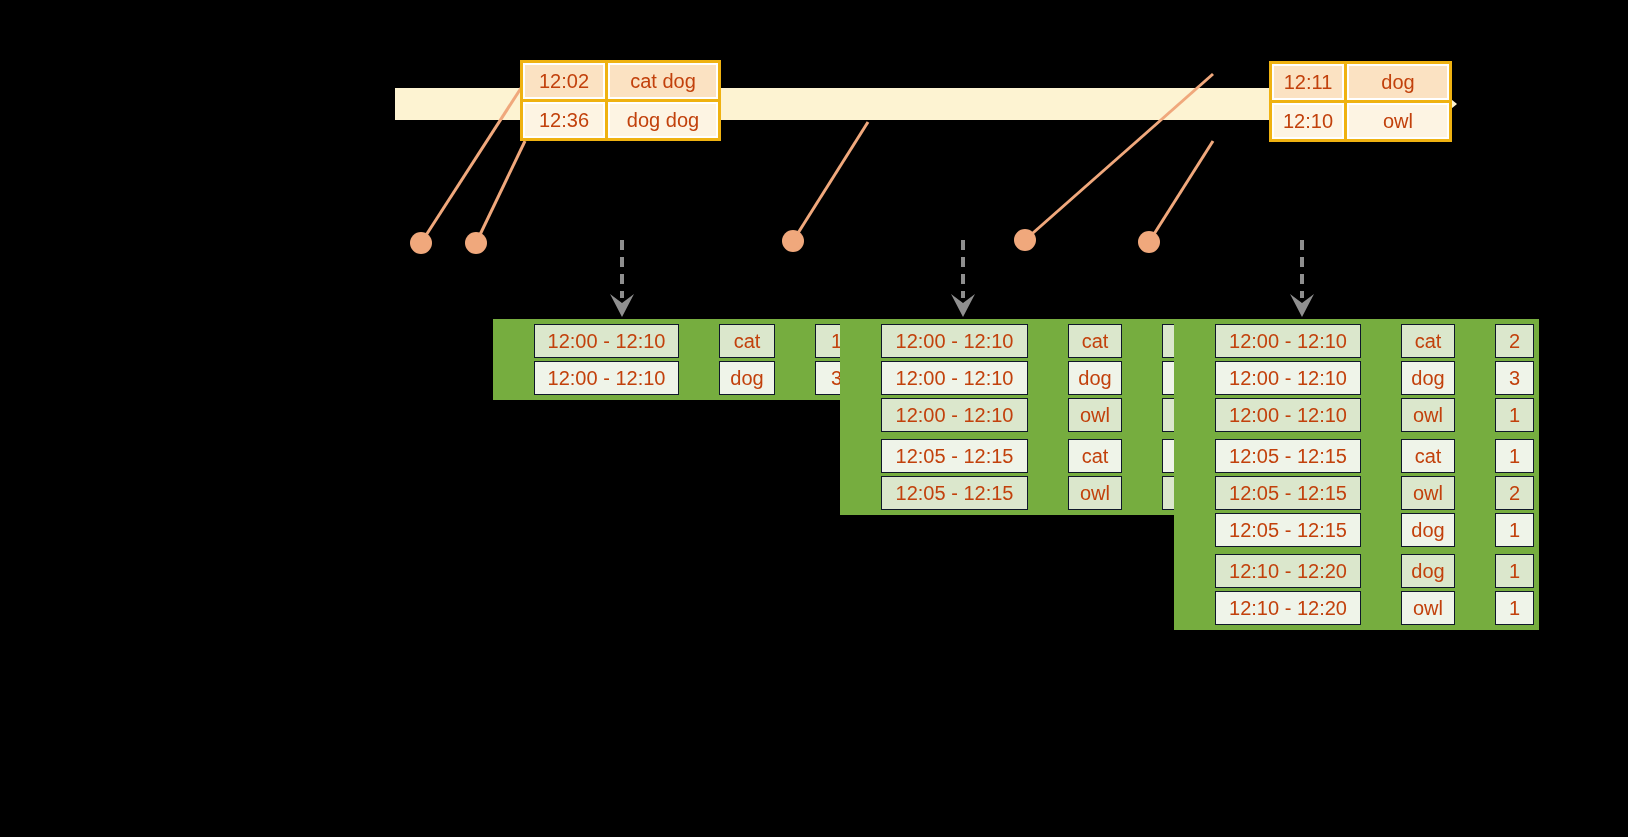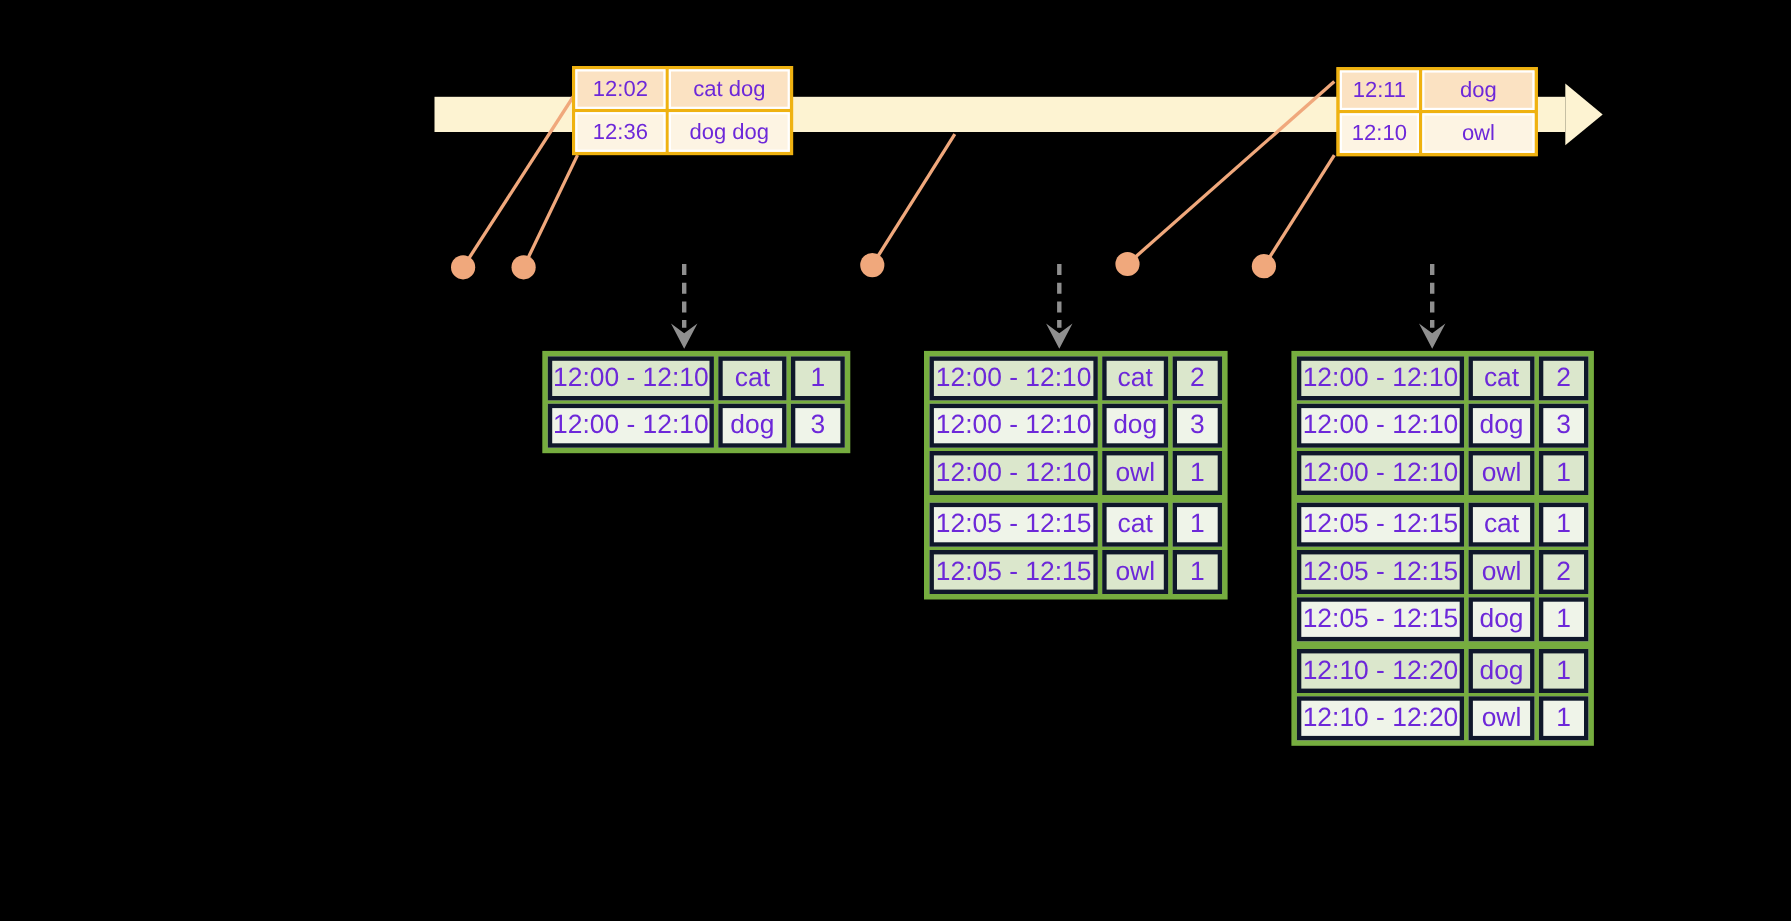--- a/index.html
+++ b/index.html
@@ -1,43 +1,43 @@
 <!DOCTYPE html>
 <html><head>
 <meta charset="utf-8">
 <style>
   html,body{margin:0;padding:0;background:#000;}
   #canvas{position:relative;width:1628px;height:837px;background:#000;overflow:hidden;
-          font-family:"Liberation Sans",sans-serif;color:#6d28d9;}
+          font-family:"Liberation Sans",sans-serif;color:#c2410c;}
 
   
   .tl-band{position:absolute;left:395px;top:88px;width:1028px;height:32px;background:#fdf3d2;}
   .tl-head{position:absolute;left:1423px;top:76px;width:0;height:0;
            border-left:34px solid #fdf3d2;border-top:28px solid transparent;border-bottom:28px solid transparent;}
 
   
   .etable{position:absolute;background:#efb211;border:3px solid #efb211;display:flex;flex-direction:column;gap:3px;z-index:3;}
   .erow{display:flex;gap:3px;}
   .ecell{border:2px solid #fff;height:32px;display:flex;align-items:center;justify-content:center;
          font-size:20px;line-height:1;}
   .ecell.time{width:78px;}
   .peach{background:#fbe2c2;}
   .cream{background:#fdf4e3;}
   .creamy{background:#fdefd8;}
   #etableA{left:520px;top:60px;} #etableA .ecell.words{width:106px;text-align:center;}
   #etableB{left:865px;top:80px;} #etableB .ecell.words{width:110px;}
-  #etableC{left:1215px;top:61px;align-items:center;} #etableC .ecell.time{width:68px;} #etableC .ecell.words{width:98px;}
+  #etableC{left:1269px;top:61px;align-items:center;} #etableC .ecell.time{width:68px;} #etableC .ecell.words{width:98px;}
 
   
   .gtable{position:absolute;background:#76ad3f;padding:5px;display:flex;flex-direction:column;z-index:3;}
   .grow{display:flex;gap:4px;margin-top:3px;}
   .grow:first-child{margin-top:0;}
   .grow.group-start{margin-top:7px;}
-  .gcell{border:4px solid #0f172a;height:32px;display:flex;align-items:center;justify-content:center;
-         font-size:24px;line-height:1;}
+  .gcell{border:1px solid #0f172a;height:32px;display:flex;align-items:center;justify-content:center;
+         font-size:20px;line-height:1;margin-left:36px;}
   .rowdark{background:#dbe7cc;}
   .rowlight{background:#eff4e9;}
   #gtable1{left:493px;top:319px;} #gtable1 .window{width:143px;} #gtable1 .word{width:54px;} #gtable1 .count{width:41px;}
   #gtable2{left:840px;top:319px;} #gtable2 .window{width:145px;} #gtable2 .word{width:52px;} #gtable2 .count{width:37px;}
   #gtable3{left:1174px;top:319px;} #gtable3 .window{width:144px;} #gtable3 .word{width:52px;} #gtable3 .count{width:37px;}
 
   svg.overlay{position:absolute;left:0;top:0;z-index:2;pointer-events:none;}
 </style>
 </head>
 <body>

